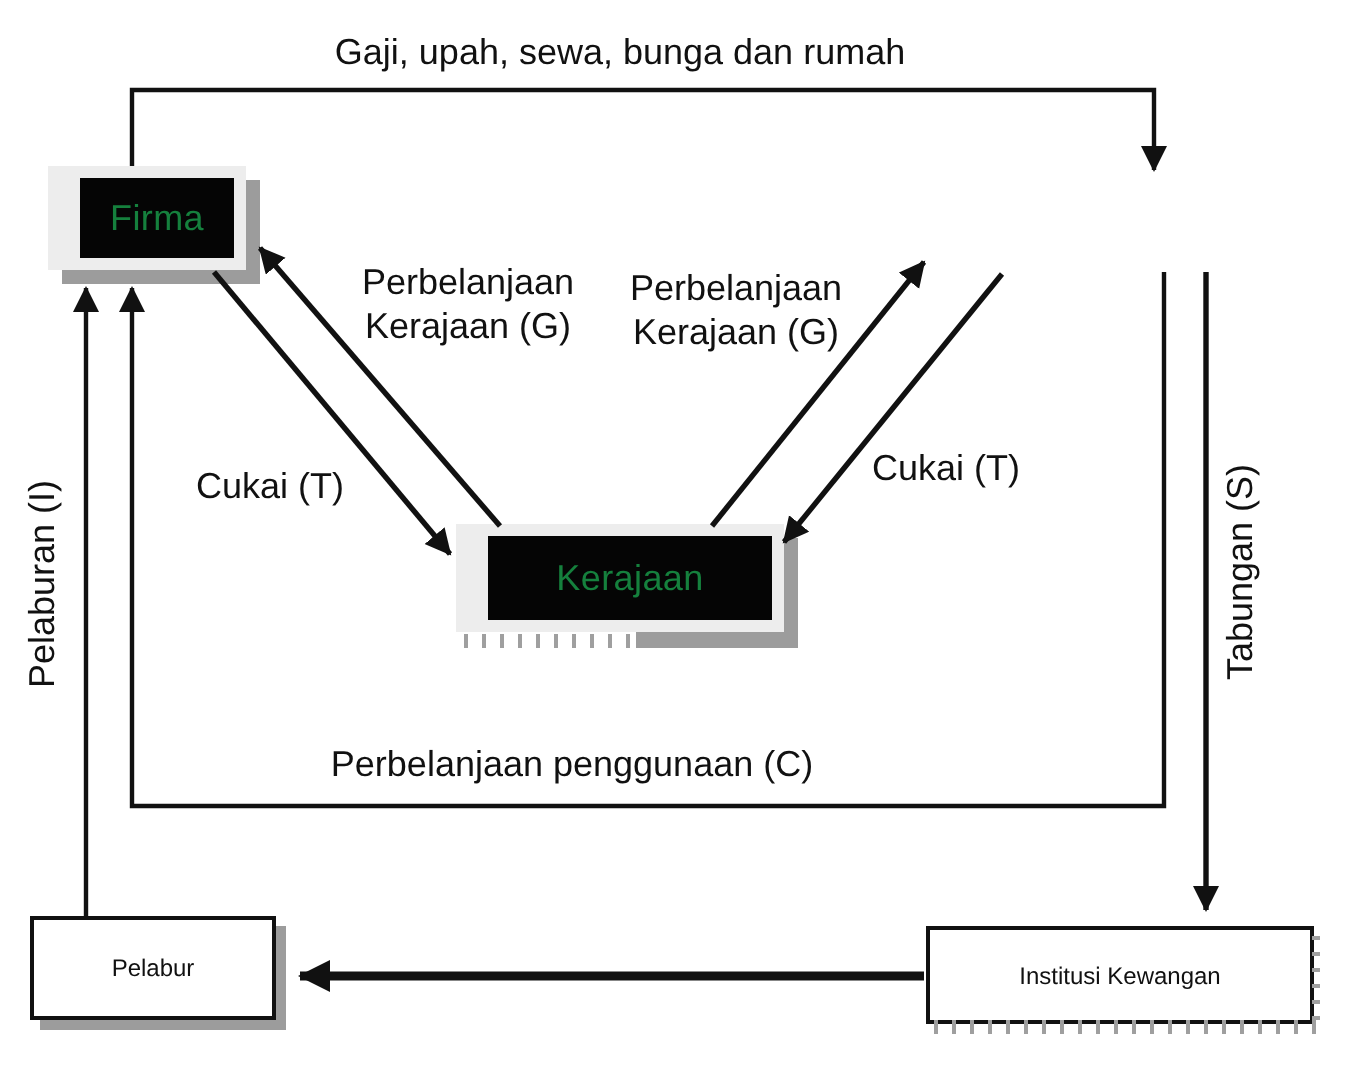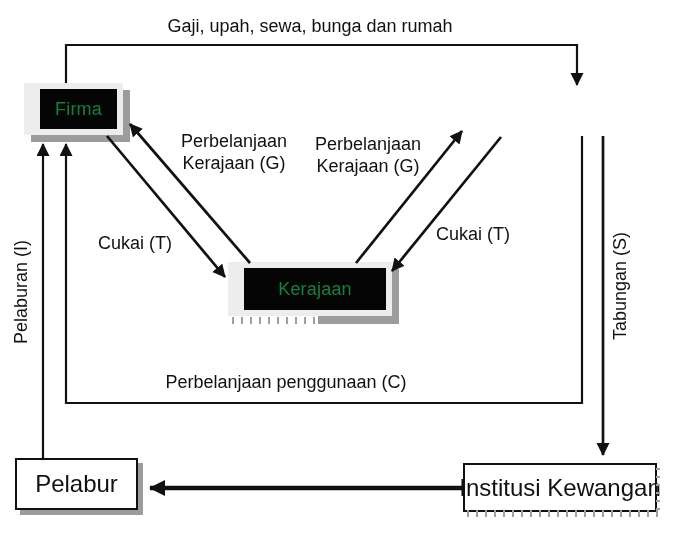--- a/index.html
+++ b/index.html
@@ -16,21 +16,21 @@
   .nodeframe { position:absolute; background:#ededed; z-index:2; }
   .nodeframe .core {
     position:absolute; inset:6px; background:#050505; color:#15803d;
     display:flex; align-items:center; justify-content:center;
     font-size:18px; letter-spacing:0.2px; white-space:nowrap;margin-left:10px;
   }
   .solidshadow { box-shadow: 7px 7px 0 0 #9c9c9c; }
   .whitebox {
     position:absolute; background:#ffffff; border:2px solid #111111; z-index:2;
     display:flex; align-items:center; justify-content:center;
-    font-size:24px; white-space:nowrap;
+    font-size:12px; white-space:nowrap;
   }
   .ticks-h {
     position:absolute; height:7px; bottom:-8px;
     background: repeating-linear-gradient(90deg, #9f9f9f 0 2px, transparent 2px 9px);
   }
   .dots-v {
     position:absolute; width:4px; right:-6px;
     background: repeating-linear-gradient(180deg, #9f9f9f 0 2px, transparent 2px 8px);
   }
   .sh-r { position:absolute; top:7px; right:-7px; width:7px; bottom:-8px; background:#9c9c9c; }

